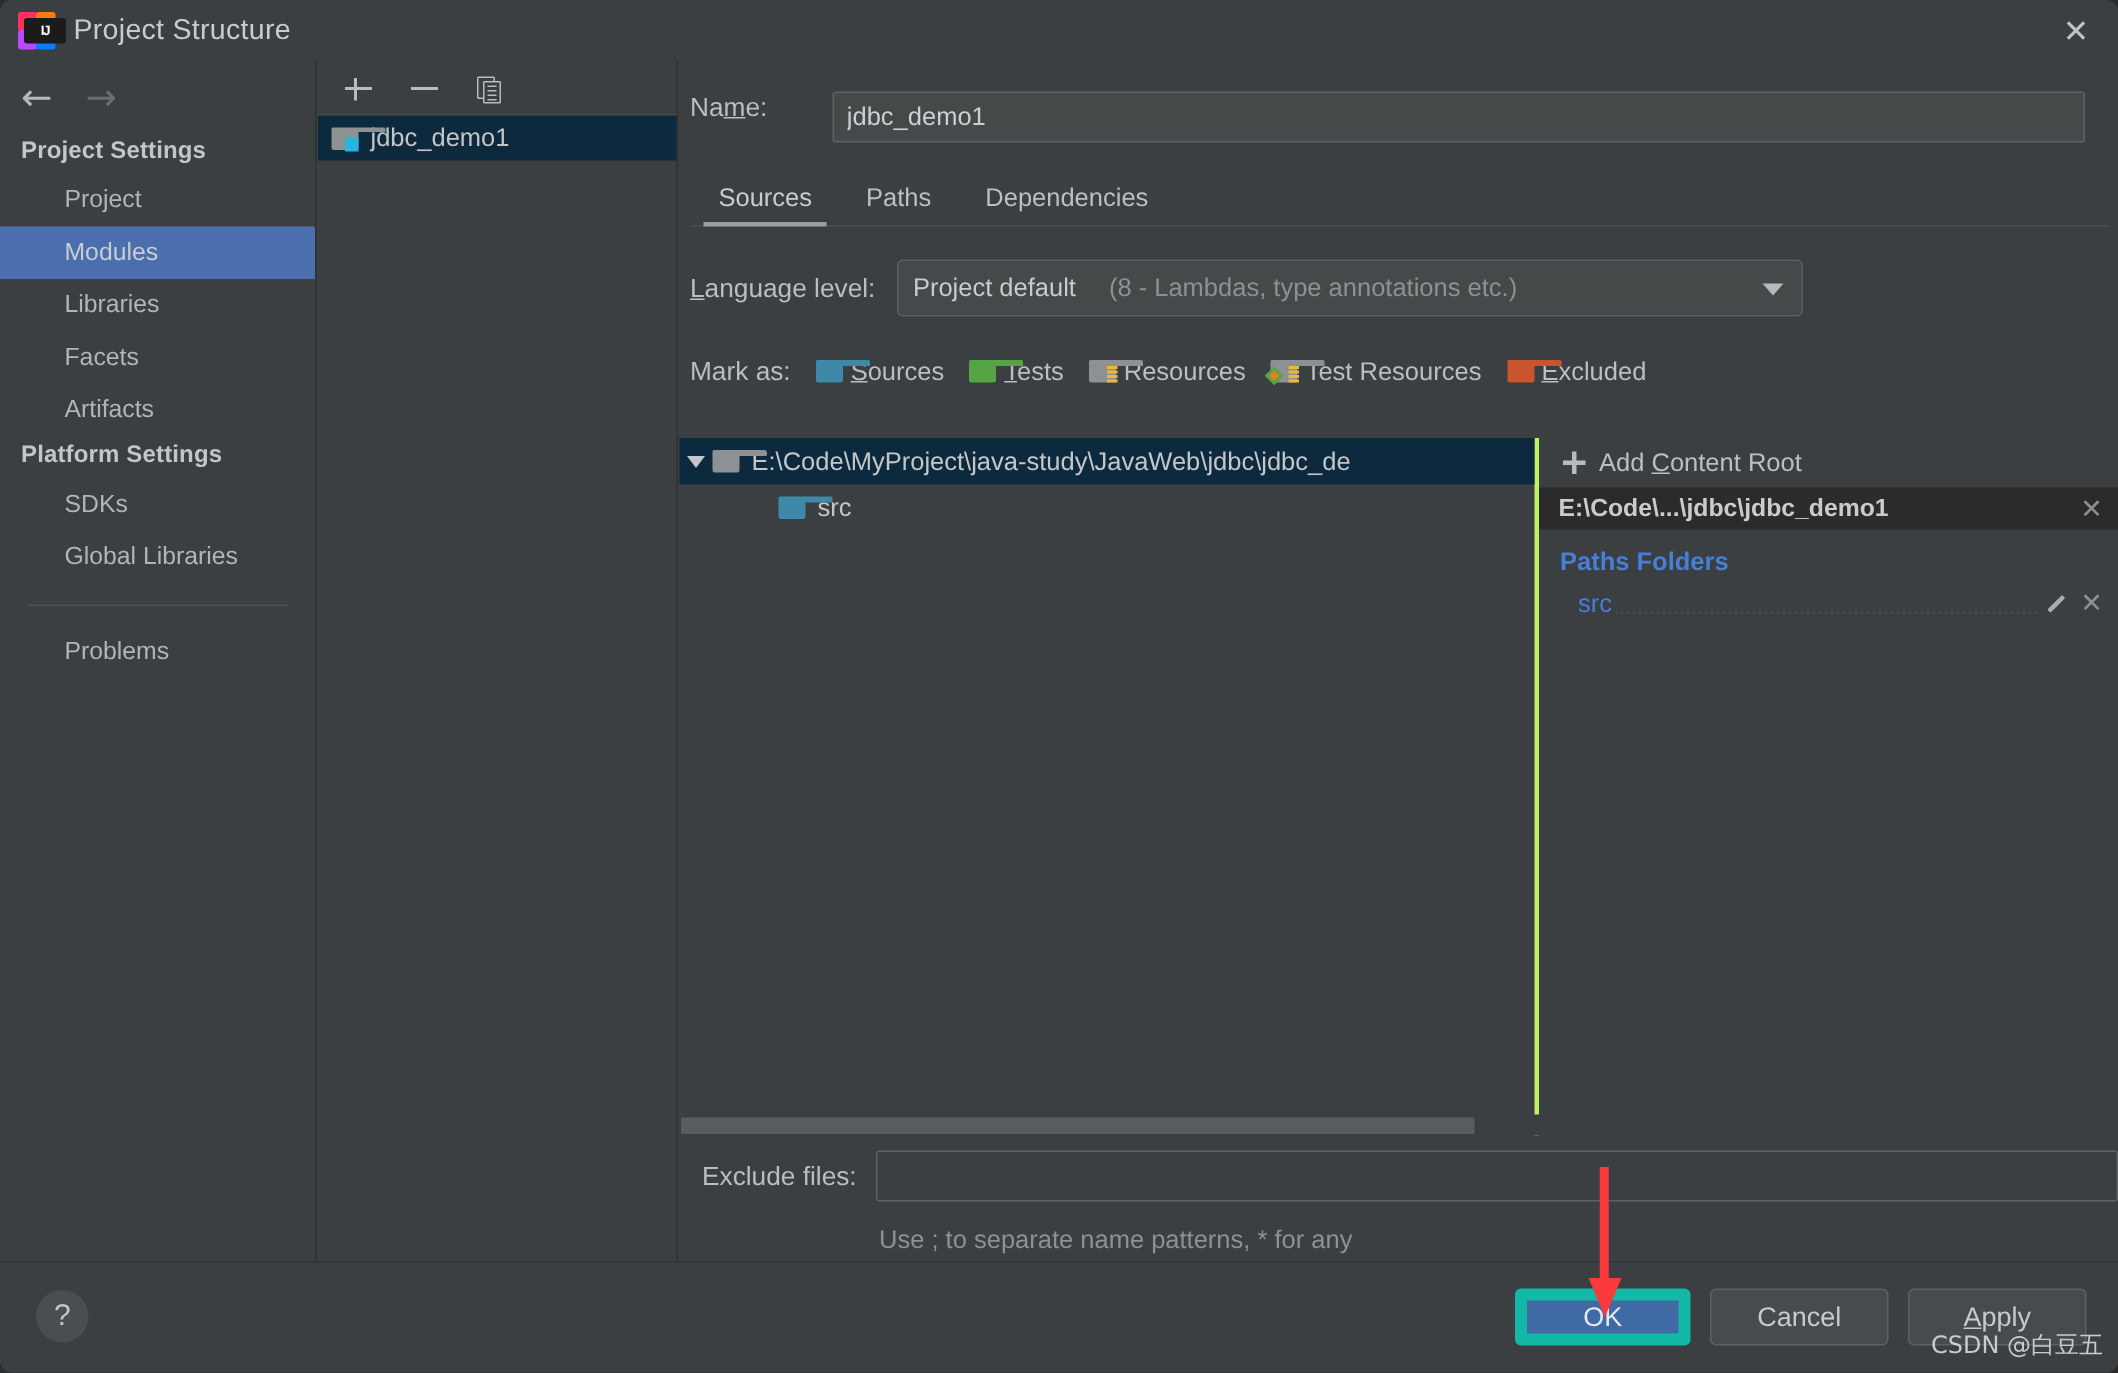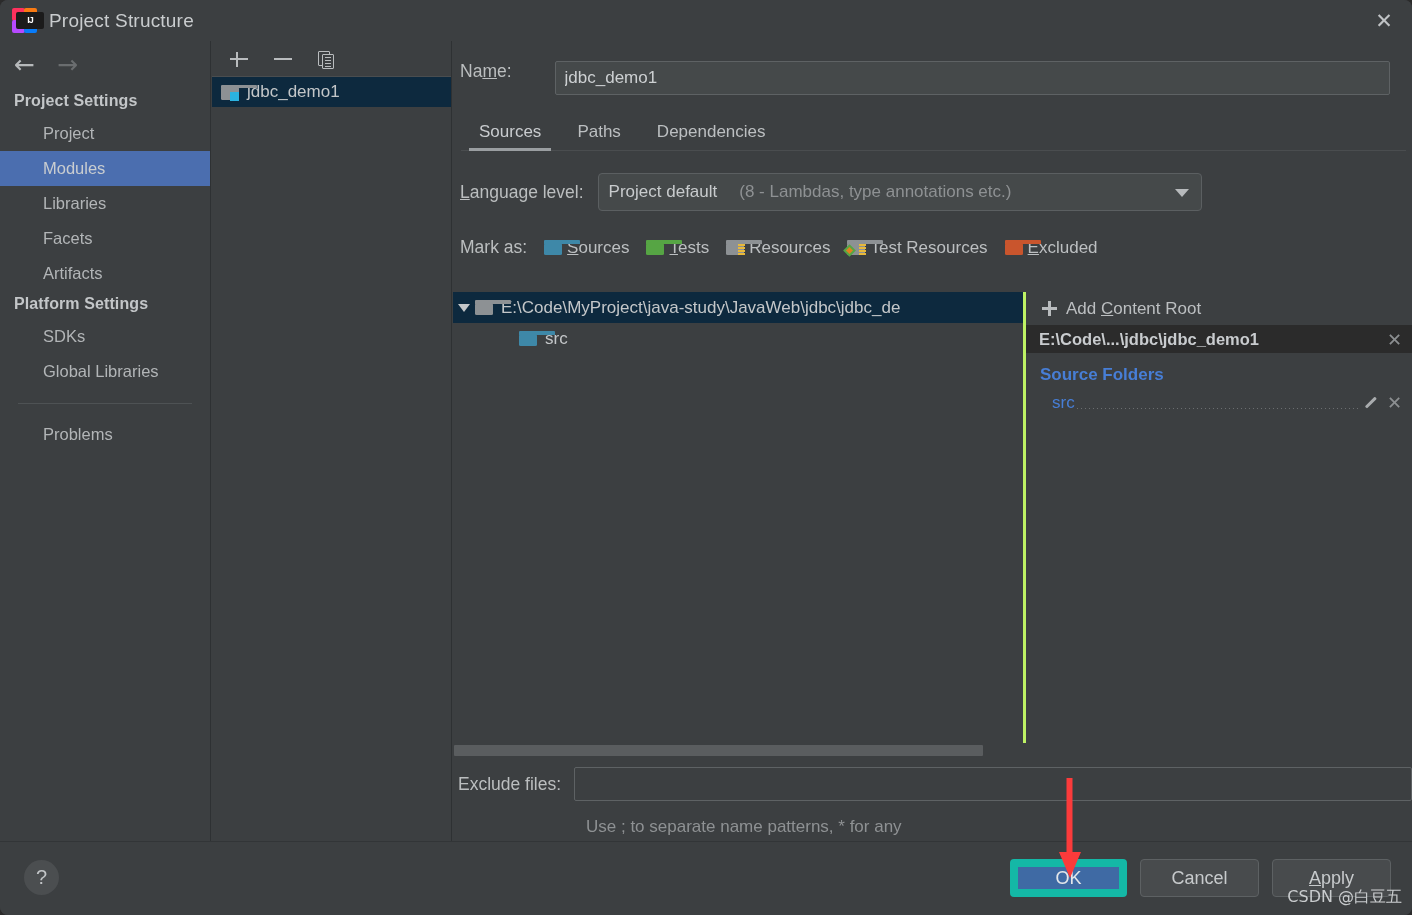--- a/index.html
+++ b/index.html
@@ -256,21 +256,21 @@
     background-size: 4px 1px; align-self: flex-end; margin-bottom: 4px;
   }
   .pencil-ico { width: 17px; height: 17px; position: relative; flex:none; margin-right:8px; }
   .pencil-ico i {
     position:absolute; left:2px; top:7px; width:14px; height:3.4px;
     background:#a9acae; transform: rotate(-45deg); border-radius:1px;
   }
   .x-ico { color:#8c8f91; font-size:18px; font-family:"DejaVu Sans", sans-serif; flex:none; }
 
   
-  .excl-row { position:absolute; left:0; top:726px; width:959px; display:flex; align-items:center; padding-left:5px; }
+  .excl-row { position:absolute; left:0; top:726px; width:959px; display:flex; align-items:center; padding-left:15px; }
   .excl-input {
     margin-left: 13px; width: 424px; height: 34px;
     background: #3c3f41; border: 1px solid #5e6264; border-radius: 2px;
   }
   .excl-hint {
     position:absolute; left:133px; top:774px; width:450px;
     font-size: 17px; color: #8e9193; line-height: 1.45;
   }
 
   
@@ -478,21 +478,21 @@
         <div class="addroot">
           <span class="plus-ico"></span>
           <span>Add <span class="u">C</span>ontent Root</span>
         </div>
 
         <div class="root-header">
           <span>E:\Code\...\jdbc\jdbc_demo1</span>
           <span class="x">✕</span>
         </div>
 
-        <div class="sf-title">Source Folders</div>
+        <div class="sf-title">Paths Folders</div>
 
         <div class="sf-row">
           <span>src</span>
           <span class="sf-dots"></span>
           <span class="pencil-ico">
               <i></i>
             </span>
           <span class="x-ico">✕</span>
         </div>
       </div>

